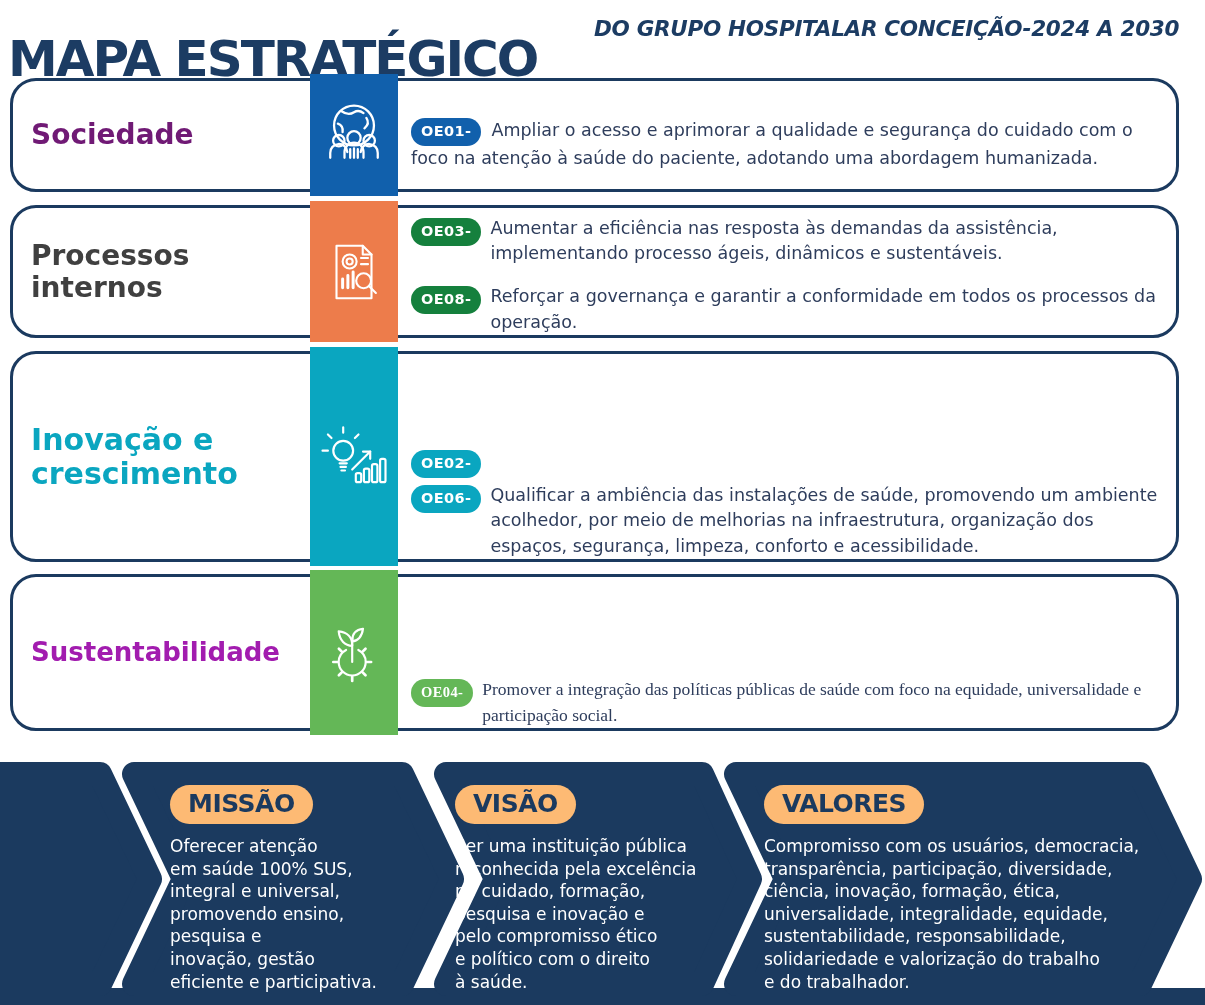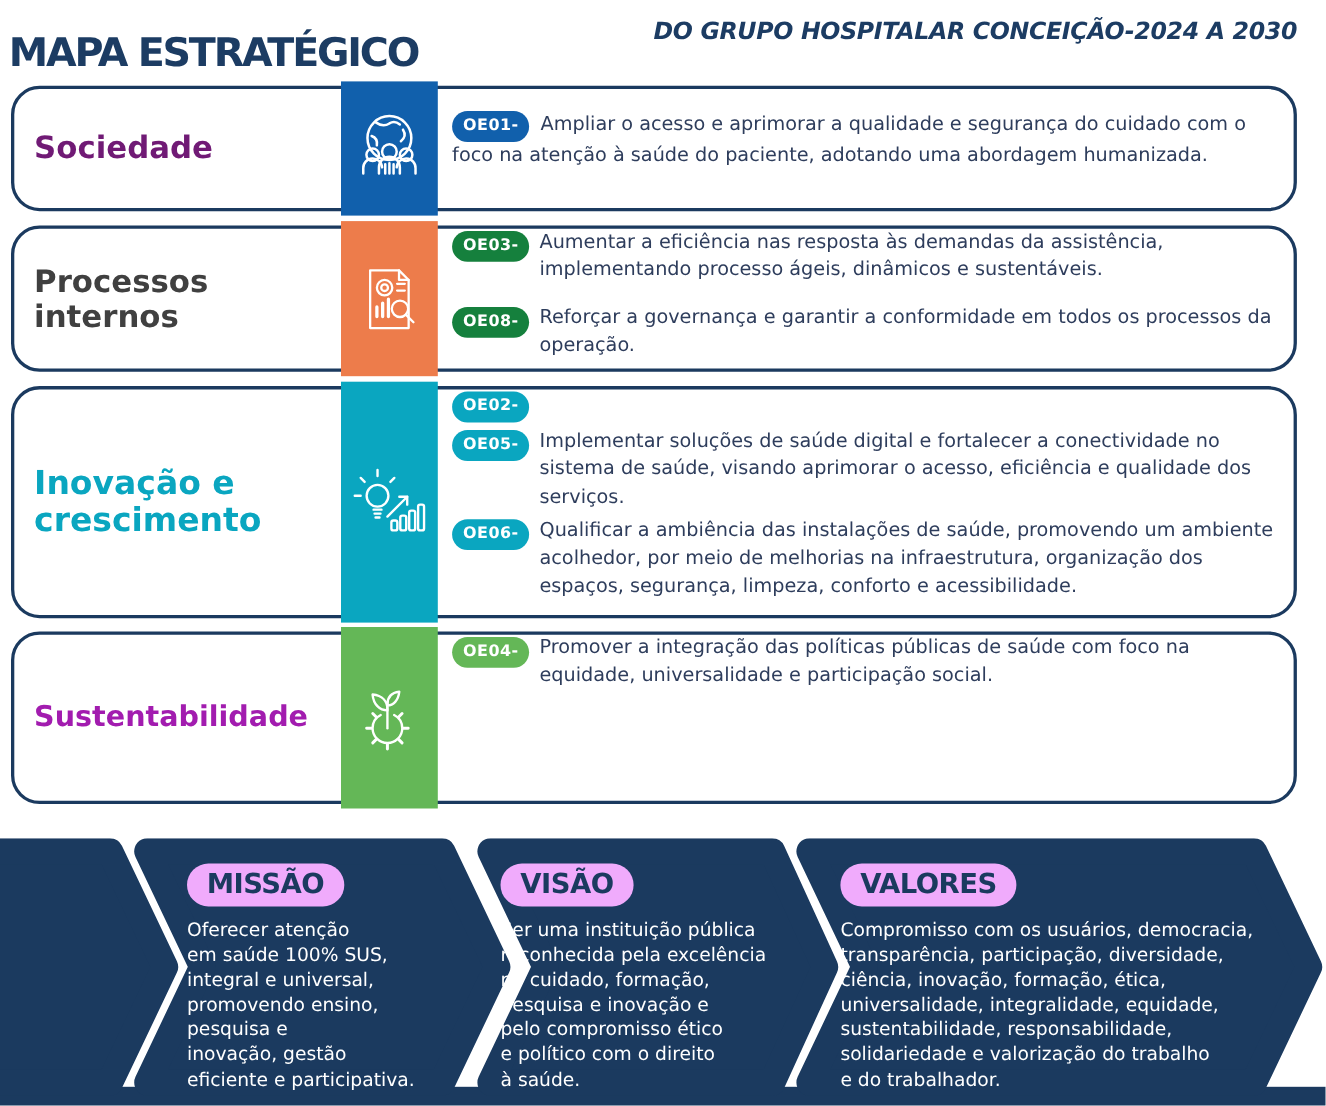--- a/index.html
+++ b/index.html
@@ -1,21 +1,21 @@
 <!DOCTYPE html>
 <html lang="pt"><head>
 <meta charset="utf-8">
 <title>Mapa Estratégico</title>
 <style>
   html,body{margin:0;padding:0;background:#fff;}
   body{width:1205px;height:1005px;position:relative;overflow:hidden;
        font-family:"DejaVu Sans","Liberation Sans",sans-serif;color:#2e3d5c;}
 
   
-  .title{position:absolute;left:8px;top:-4px;font-size:36px;line-height:58px;
+  .title{position:absolute;left:8px;top:-4px;font-size:50px;line-height:58px;
          font-weight:800;letter-spacing:-2px;color:#1c3c63;white-space:nowrap;}
   .subtitle{position:absolute;left:594px;top:16px;font-size:21.5px;font-weight:bold;
             font-style:italic;color:#1c3c63;letter-spacing:-.3px;white-space:nowrap;}
 
   
   .row{position:absolute;left:10px;width:1169px;border:3px solid #1b3a5f;
        border-radius:26px;background:#fff;box-sizing:border-box;}
   .row-sociedade{top:78px;height:114px;}
   .row-processos{top:205px;height:133px;}
   .row-inovacao{top:351px;height:211px;}
@@ -31,44 +31,44 @@
   .icon-box{position:absolute;left:297px;top:-7px;bottom:-7px;width:88px;
             display:flex;align-items:center;justify-content:center;}
   .row-sociedade .icon-box{background:#1160ac;}
   .row-processos .icon-box{background:#ed7c4b;}
   .row-inovacao .icon-box{background:#0aa6c0;}
   .row-sustentabilidade .icon-box{background:#64b757;}
   .icon-box svg{stroke:#fff;fill:none;stroke-width:2.4;
                 stroke-linecap:round;stroke-linejoin:round;}
 
   .objectives{position:absolute;left:398px;right:16px;top:0;bottom:0;display:flex;
-              flex-direction:column;justify-content:flex-start;}
+              flex-direction:column;justify-content:flex-end;}
   .row-processos .objectives{gap:18px;}
   .row-inovacao .objectives{gap:5px;}
-  .row-sustentabilidade .objectives{gap:11px;}
+  .row-sustentabilidade .objectives{gap:11px;font-family:Liberation Serif, serif;}
   .objective{display:flex;align-items:flex-start;gap:9px;font-size:17.5px;
              line-height:1.45;color:#2e3d5c;}
   .badge{flex:none;display:inline-block;color:#fff;font-weight:bold;font-size:14.5px;
          padding:3px 10px 4px;border-radius:999px;letter-spacing:.4px;margin-top:2px;}
   .row-sociedade .badge{background:#1160ac;}
   .row-processos .badge{background:#15803d;}
   .row-inovacao .badge{background:#0aa6c0;}
   .row-sustentabilidade .badge{background:#64b757;}
   .row-sociedade .objective{display:block;max-width:760px;}
   .row-sociedade .badge{margin-right:10px;}
 
   
   .footer-svg{position:absolute;left:0;top:762px;width:1205px;height:243px;}
   .footer-svg polygon{fill:#1b3a5f;stroke:#1b3a5f;stroke-width:24;stroke-linejoin:round;}
   .footer-svg rect{fill:#1b3a5f;}
   .footer-block{position:absolute;color:#fff;}
   .footer-missao{left:170px;top:785px;width:242px;}
   .footer-visao{left:455px;top:785px;width:268px;}
   .footer-valores{left:764px;top:785px;width:425px;}
-  .pill{display:inline-block;background:#f0abfc;color:#1b3a5f;font-weight:800;
+  .pill{display:inline-block;background:#fdba74;color:#1b3a5f;font-weight:800;
         font-size:25px;letter-spacing:-.5px;padding:4px 18px 6px;border-radius:999px;
         margin-bottom:11px;}
   .footer-text{font-size:17px;line-height:1.33;white-space:pre-line;}
 </style>
 </head>
 <body>
 
 <h1 class="title">MAPA ESTRATÉGICO</h1>
 <div class="subtitle">DO GRUPO HOSPITALAR CONCEIÇÃO-2024 A 2030</div>
 
@@ -133,24 +133,20 @@
       <path d="M50,34 h8 v8"></path>
       <rect x="42" y="58" width="6" height="10" rx="2"></rect>
       <rect x="51" y="53" width="6" height="15" rx="2"></rect>
       <rect x="60" y="48" width="6" height="20" rx="2"></rect>
       <rect x="69" y="42" width="6" height="26" rx="2"></rect>
     </svg>
   </div>
   <div class="objectives">
     <div class="objective">
       <span class="badge">OE02-</span>
-    </div>
-    <div class="objective">
-      <span class="badge">OE05-</span>
-      <span>Implementar soluções de saúde digital e fortalecer a conectividade no sistema de saúde, visando aprimorar o acesso, eficiência e qualidade dos serviços.</span>
     </div>
     <div class="objective">
       <span class="badge">OE06-</span>
       <span>Qualificar a ambiência das instalações de saúde, promovendo um ambiente acolhedor, por meio de melhorias na infraestrutura, organização dos espaços, segurança, limpeza, conforto e acessibilidade.</span>
     </div>
   </div>
 </section>
 
 <section class="row row-sustentabilidade">
   <div class="row-label">Sustentabilidade</div>

